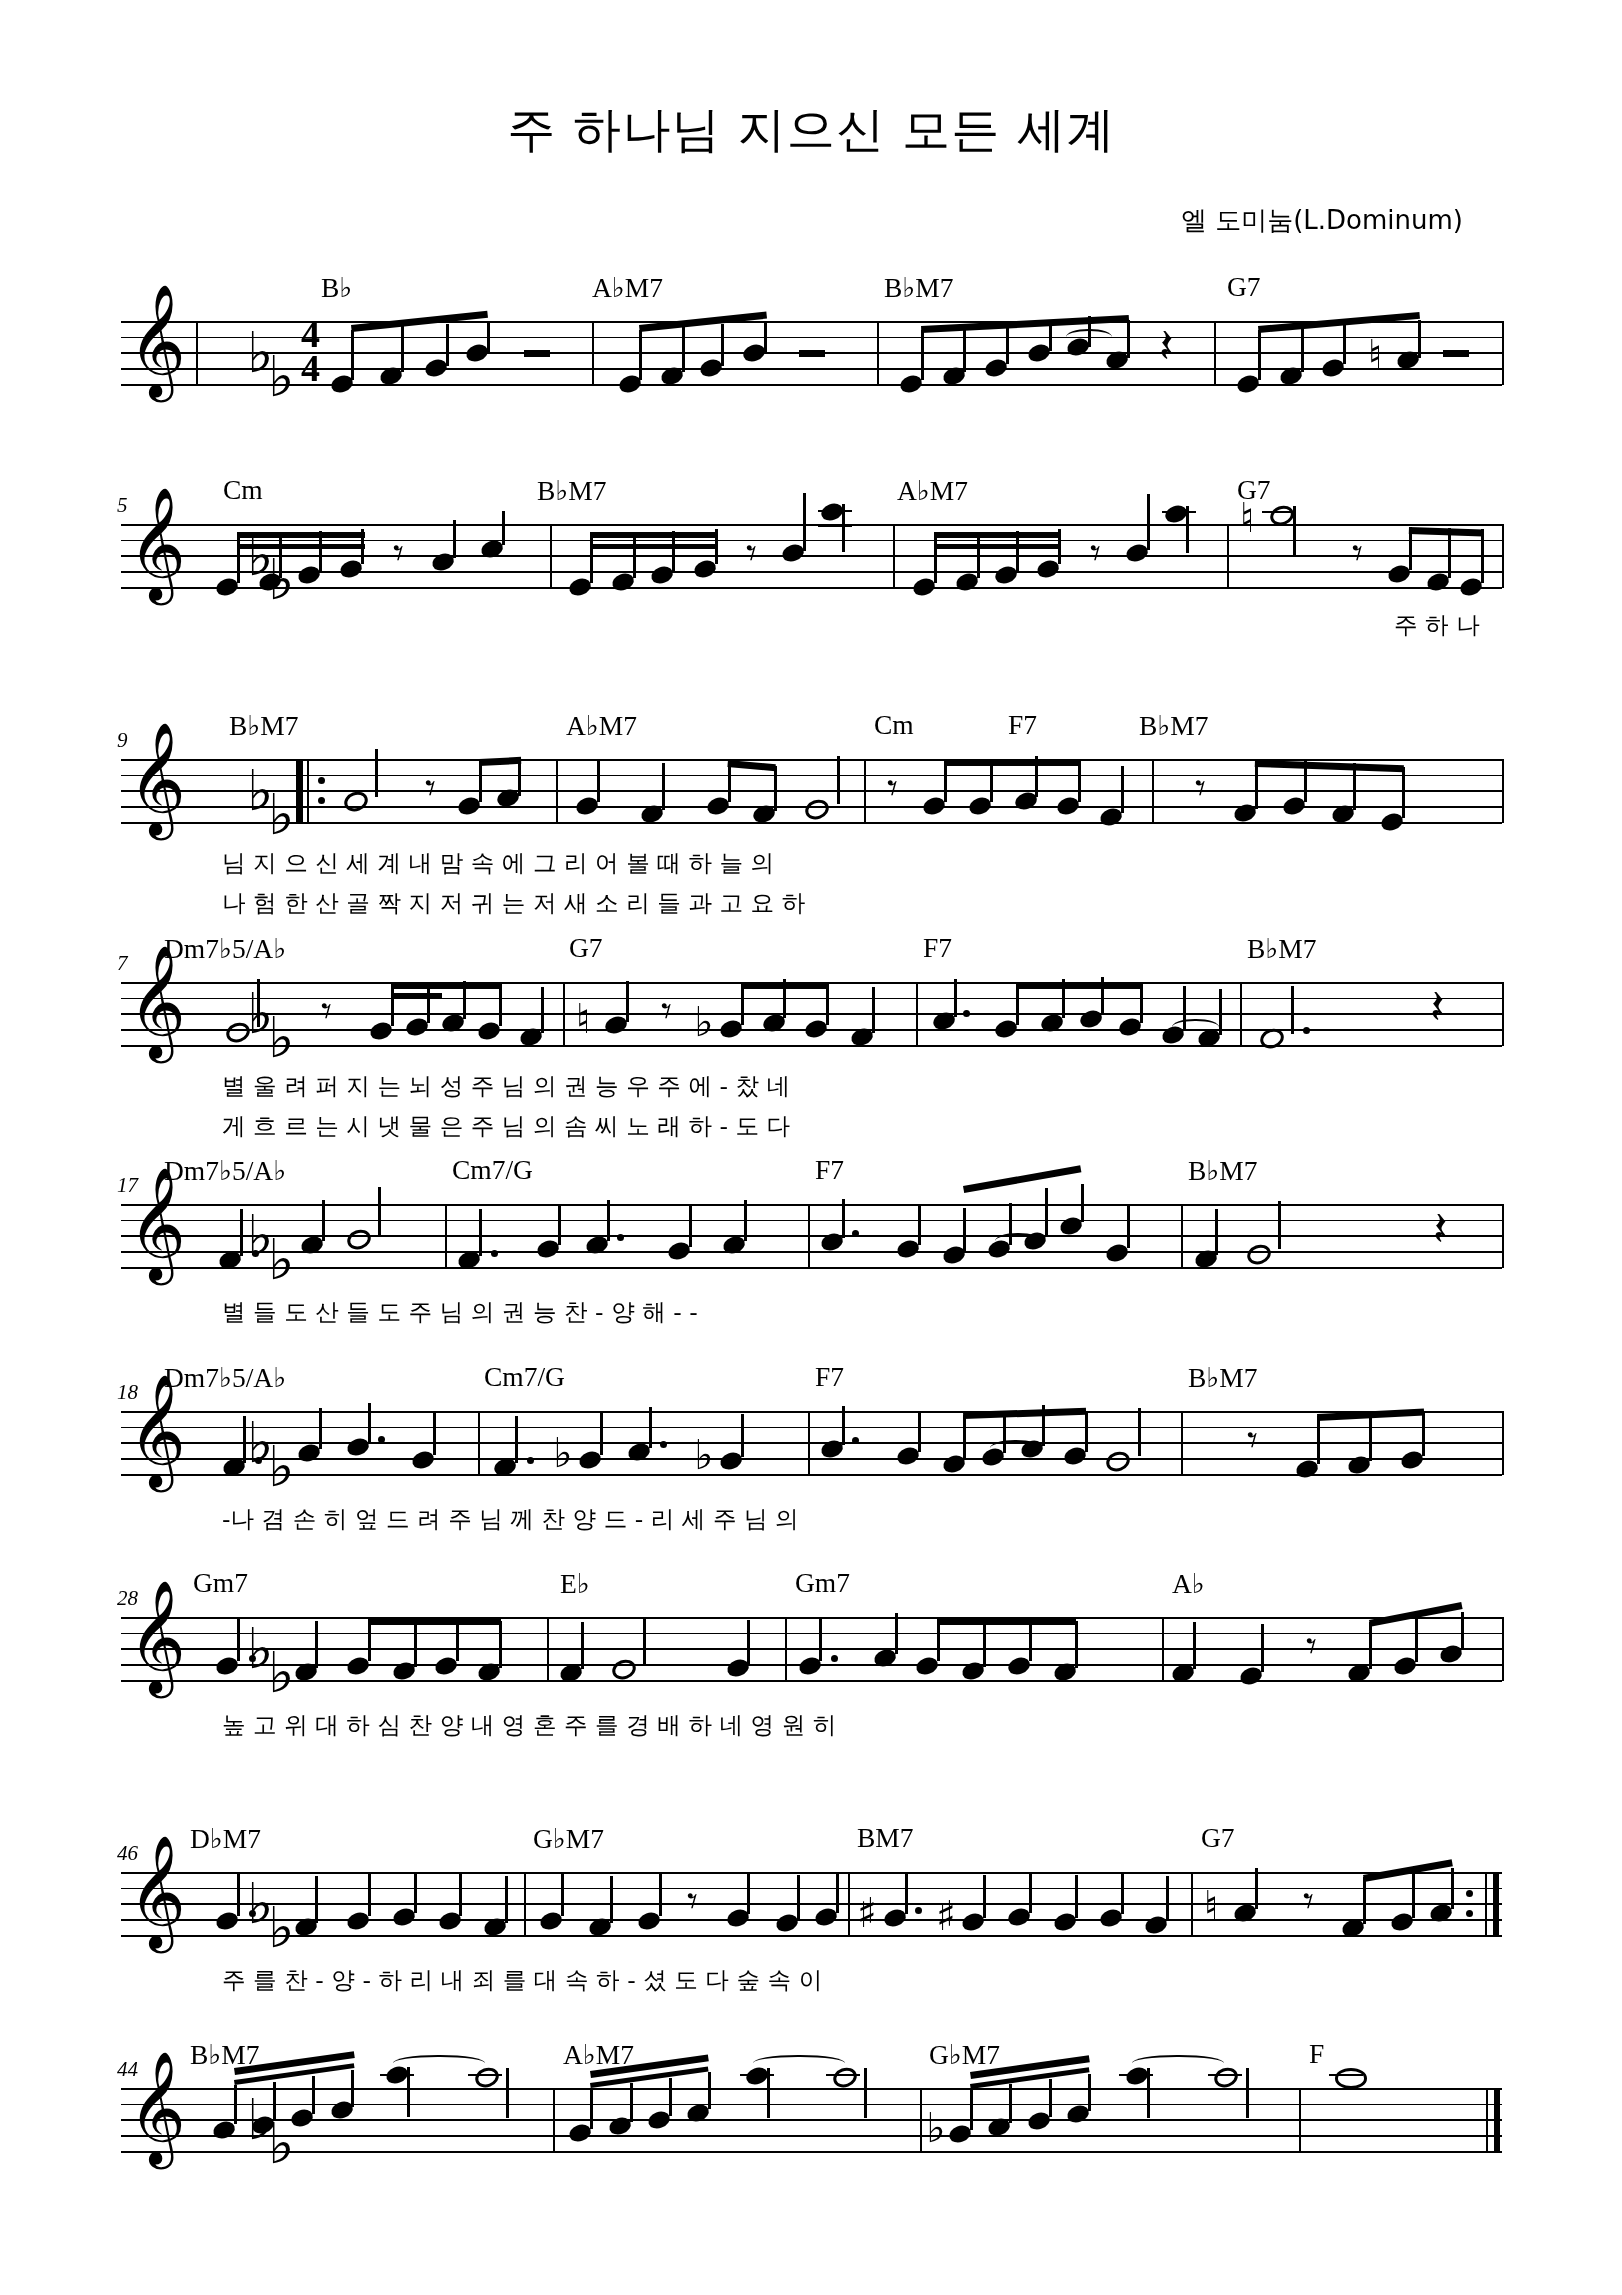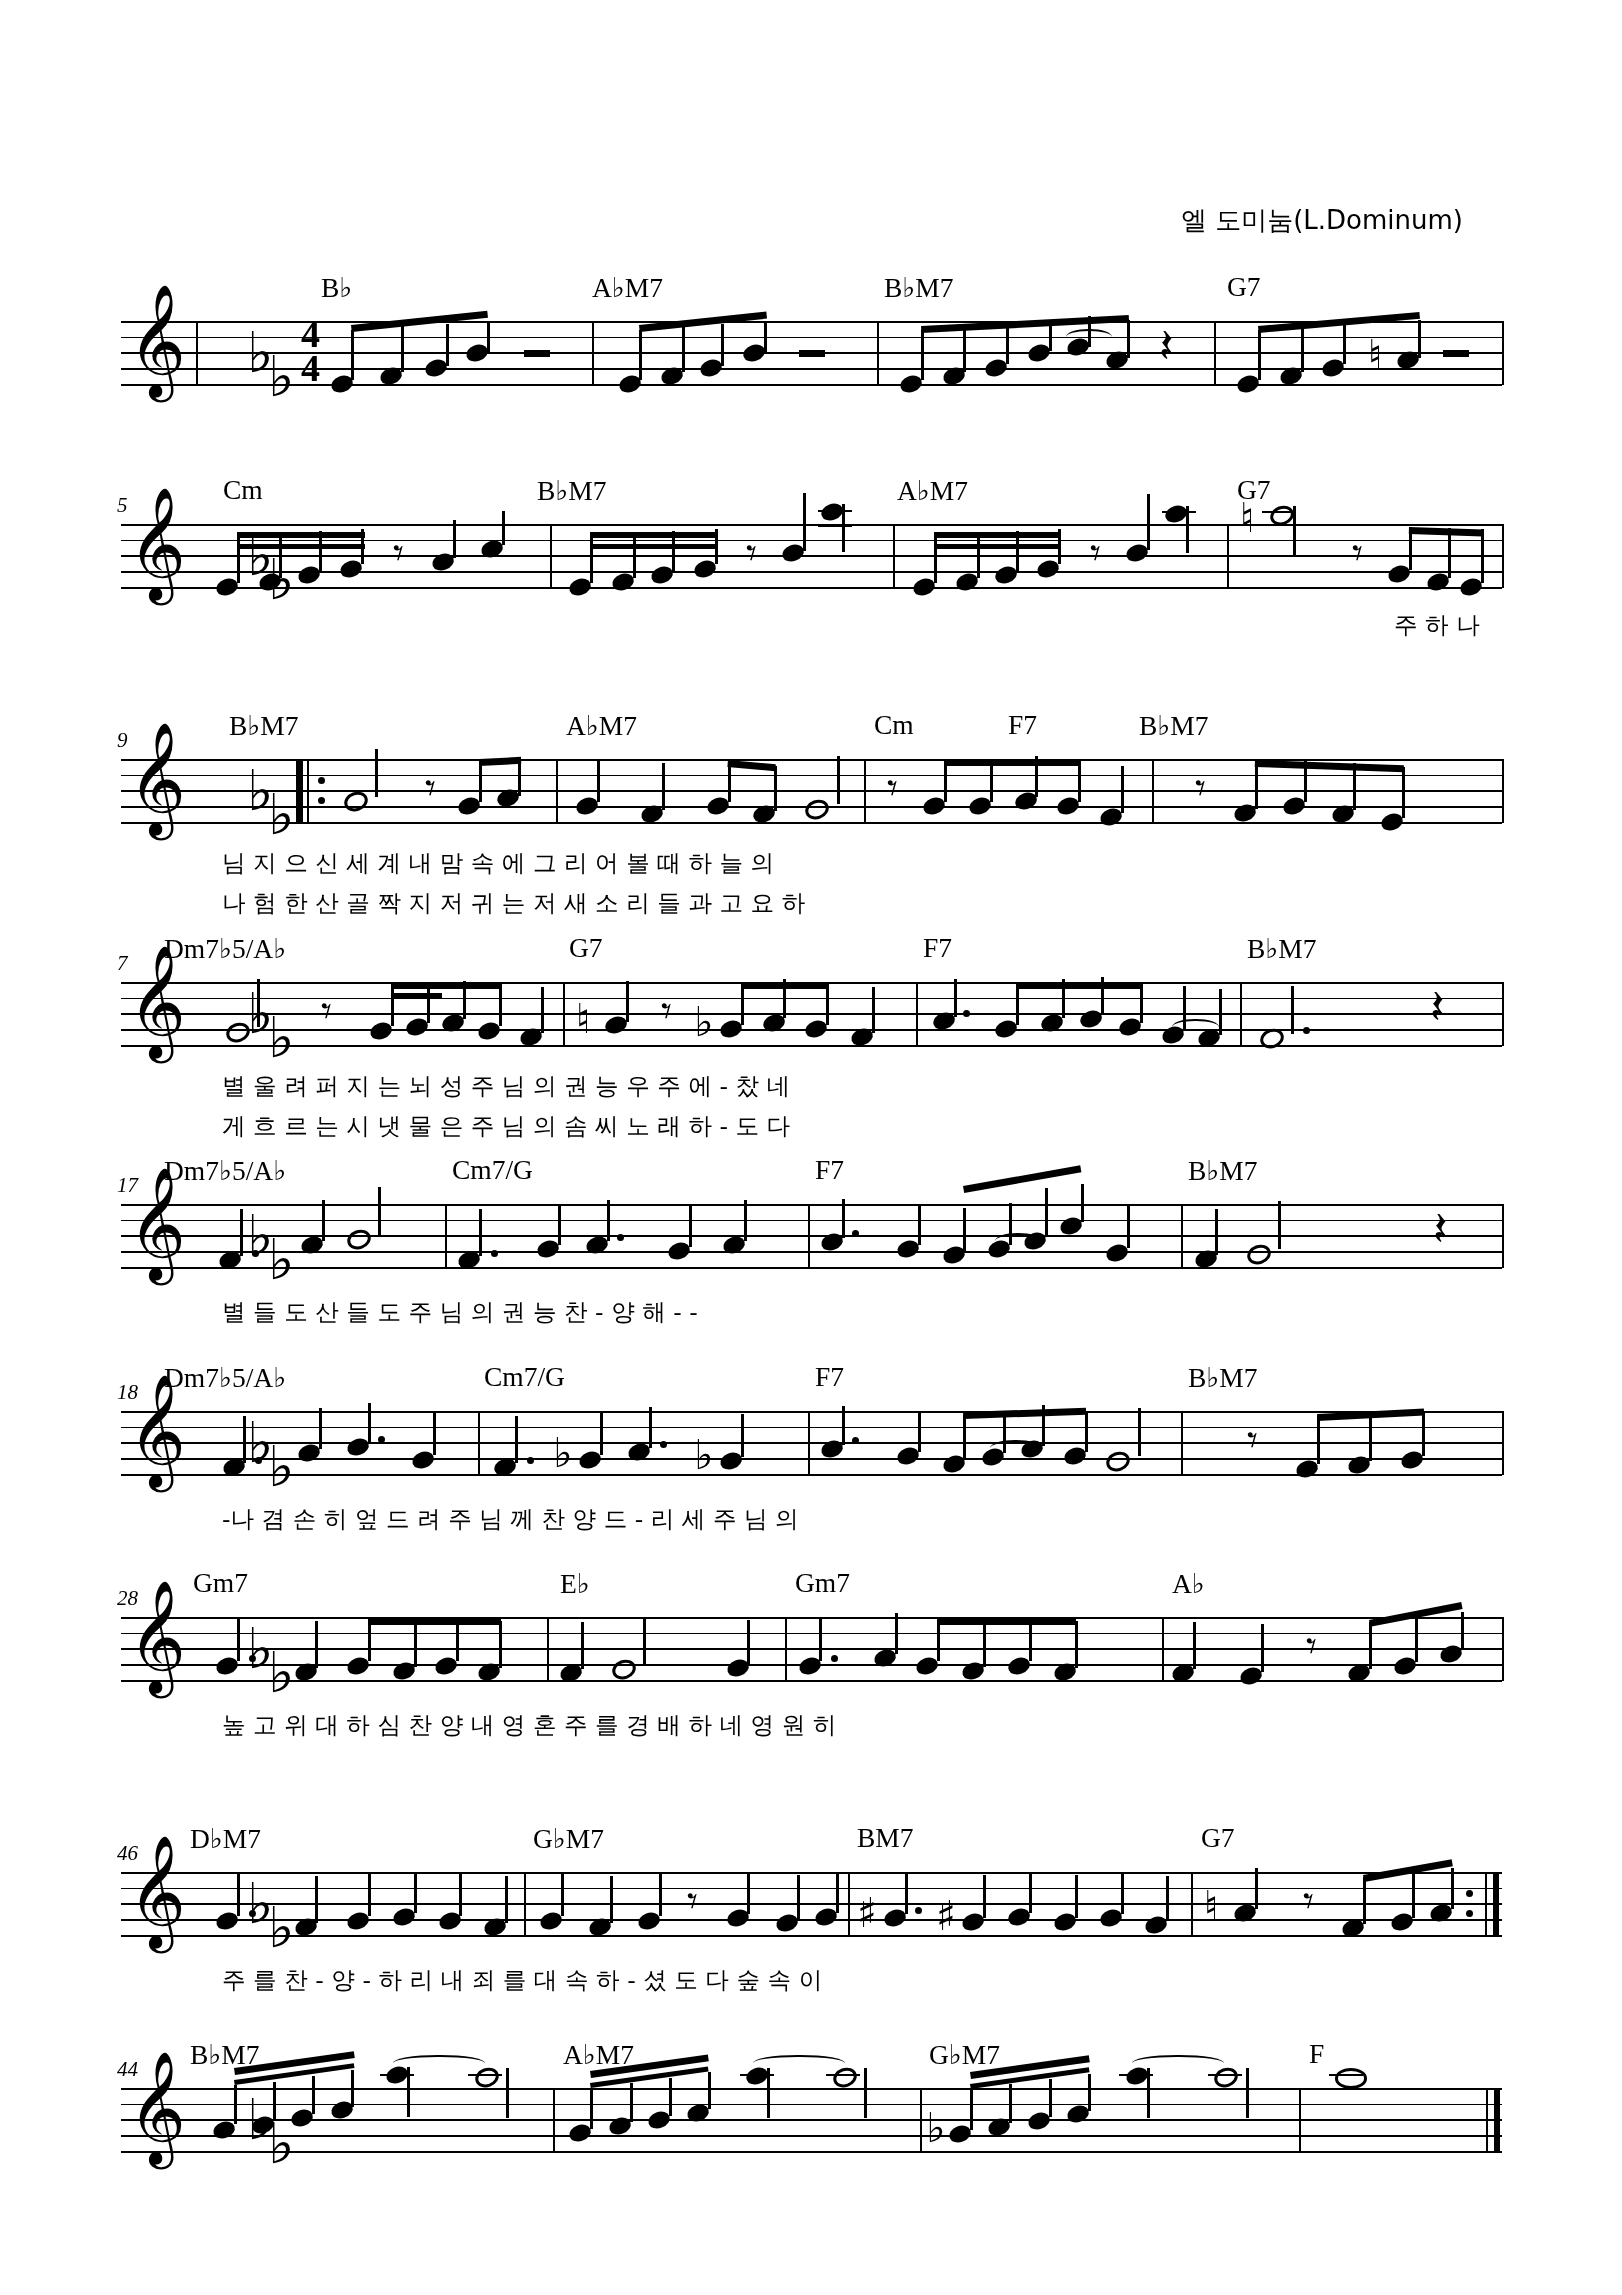--- a/index.html
+++ b/index.html
@@ -69,20 +69,21 @@
   .rest-h{position:absolute;width:26px;height:7.2px;background:#000;}
   .dot{position:absolute;width:7.2px;height:7.2px;background:#000;border-radius:50%;}
   .acc{position:absolute;font-size:41px;line-height:33px;font-family:"DejaVu Sans",serif;}
   .tie{position:absolute;border-top:2.6px solid #000;border-radius:50%;height:14.4px;}
 </style>
 </head>
 <body>
 
 <div class="sheet">
 
+  <div class="title">주 하나님 지으신 모든 세계</div>
   <div class="composer">엘 도미눔(L.Dominum)</div>
 
   <div class="system" style="top:321px;">
     <div class="staff">
       <div class="line l0"></div>
         <div class="line l1"></div>
         <div class="line l2"></div>
         <div class="line l3"></div>
         <div class="line l4"></div>
     </div>

